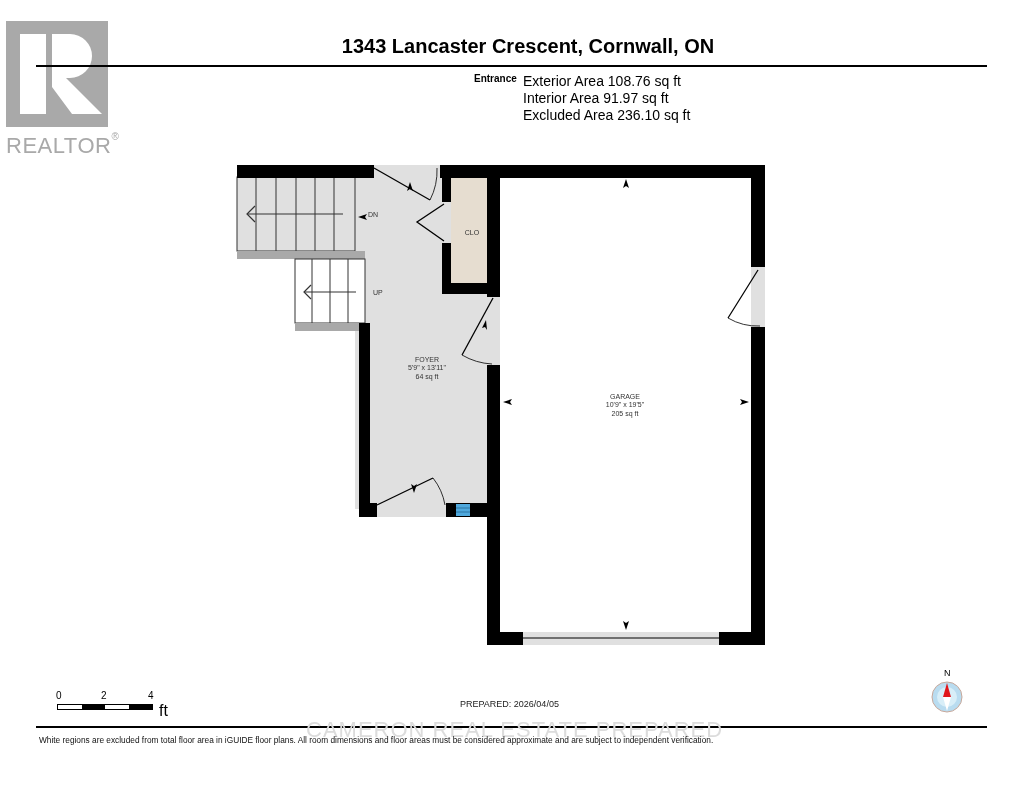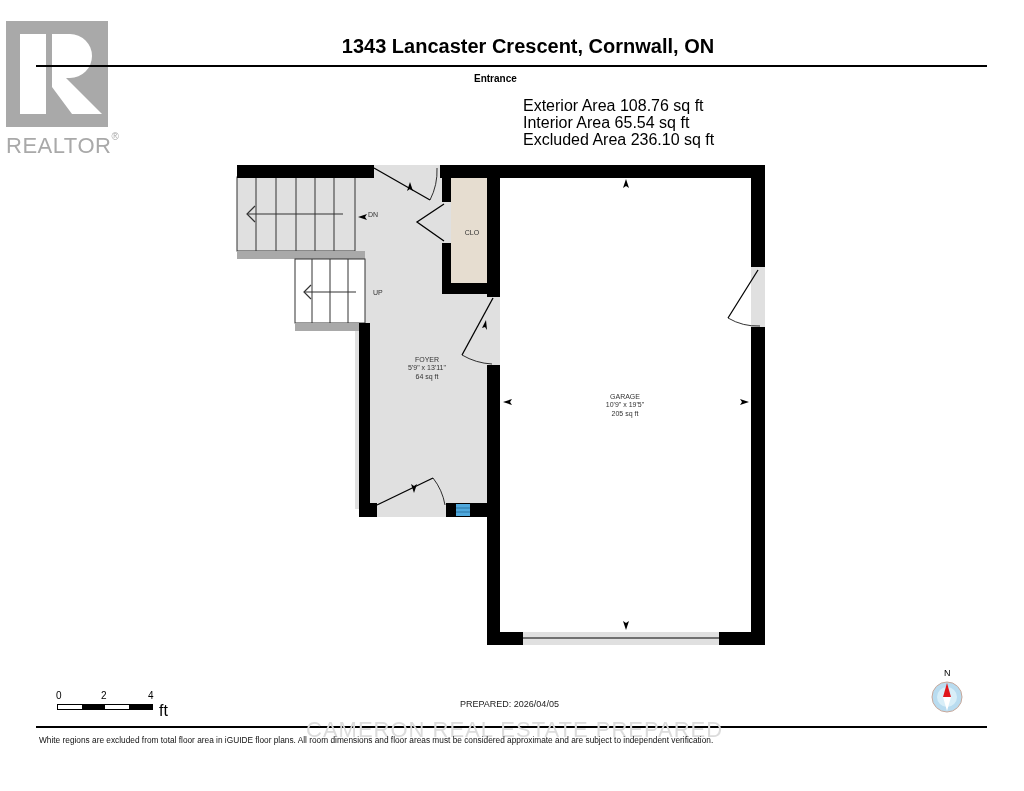--- a/index.html
+++ b/index.html
@@ -7,21 +7,21 @@
          font-family: "Liberation Sans", sans-serif; color: #000; }
   .logo { position: absolute; left: 6px; top: 6px; width: 104px; height: 131px; margin-top: 15px; }
   .logo-box { position: absolute; left: 0; top: 0; width: 102px; height: 106px; background: #a9a9a9; }
   .logo-text { position: absolute; left: 0; top: 112px; font-size: 22px; letter-spacing: 0.5px;
                color: #a9a9a9; font-family: "Liberation Sans", sans-serif; white-space: nowrap; }
   .logo-text sup { font-size: 10px; vertical-align: top; position: relative; top: -2px; }
   .title { position: absolute; left: 0; width: 1024px; top: 35px; text-align: center;
            font-size: 20px; font-weight: bold; padding-left: 32px; box-sizing: border-box; }
   .rule-top { position: absolute; left: 36px; top: 65px; width: 951px; height: 2px; background: #000; }
   .area-label { position: absolute; left: 466px; top: 73px; font-size: 10px; font-weight: bold; padding-left: 8px; }
-  .area-lines { position: absolute; left: 523px; top: 73px; font-size: 16px; line-height: 17px; margin-top: 24px; }
+  .area-lines { position: absolute; left: 523px; top: 73px; font-size: 14px; line-height: 17px; }
   .plan { position: absolute; left: 0; top: 0; }
   .room-text { font-family: "Liberation Sans", sans-serif; fill: #333; }
   .scale { position: absolute; left: 56px; top: 690px; width: 130px; height: 26px; }
   .scale .n { position: absolute; top: 0; font-size: 10px; }
   .scale .ft { position: absolute; top: 12px; left: 103px; font-size: 16px; }
   .scale .bar { position: absolute; top: 14px; left: 1px; height: 6px; width: 96px;
                 border: 1px solid #000; box-sizing: border-box; display: flex; }
   .scale .bar span { flex: 1; }
   .scale .bar span:nth-child(2n) { background: #000; }
   .prepared { position: absolute; left: 460px; top: 699px; font-size: 9px; color: #222; }
@@ -44,21 +44,21 @@
   <div class="logo-text">
     <span>REALTOR</span><sup>®</sup>
   </div>
 </div>
 
 <div class="title">1343 Lancaster Crescent, Cornwall, ON</div>
 <div class="rule-top"></div>
 <div class="area-label">Entrance</div>
 <div class="area-lines">
   <div>Exterior Area 108.76 sq ft</div>
-  <div>Interior Area 65.54 sq ft</div>
+  <div>Interior Area 91.97 sq ft</div>
   <div>Excluded Area 236.10 sq ft</div>
 </div>
 
 <svg class="plan" width="1024" height="791" viewBox="0 0 1024 791">
 
   <g>
     <rect x="355" y="172" width="135" height="337" fill="#e0e0e0"></rect>
     <rect x="370" y="170" width="70" height="10" fill="#e0e0e0"></rect>
   </g>
 

